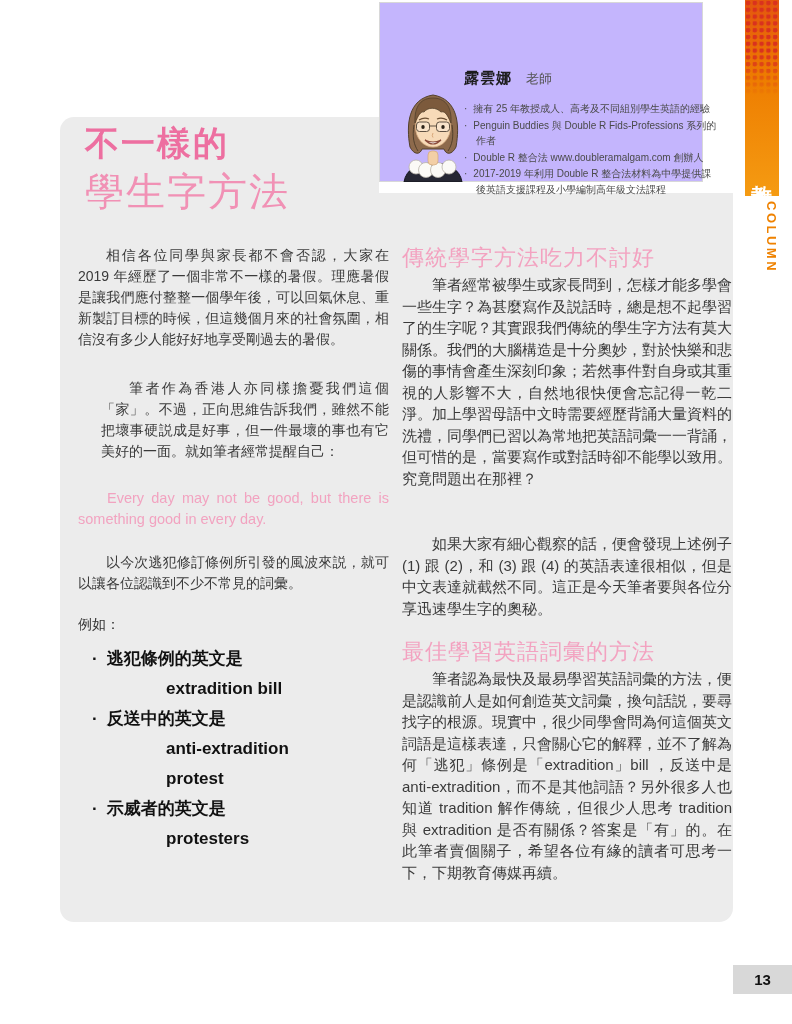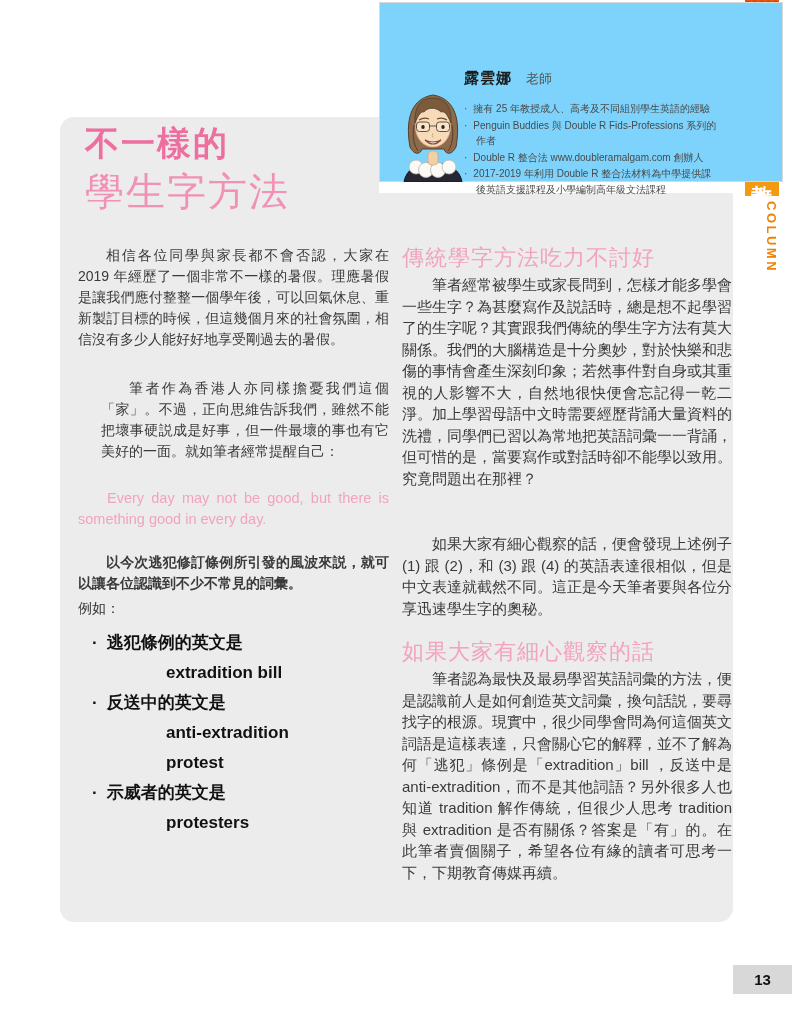--- a/index.html
+++ b/index.html
@@ -37,22 +37,22 @@
     position:absolute;left:60px;top:117px;width:673px;height:805px;
     background:#ececec;border-radius:14px;
   }
   
   .title-block{position:absolute;left:85px;top:126px;line-height:1;}
   .title-line1{font-size:34px;font-weight:bold;color:#ed6fa0;letter-spacing:2px;}
   .title-line2{font-size:39px;font-weight:400;color:#f191b5;letter-spacing:2px;margin-top:12px;text-align:center;}
   
   .author-outer{position:absolute;left:379px;top:0;width:358px;height:193px;background:#ffffff;}
   .author-box{
-    position:absolute;left:0;top:2px;width:404px;height:180px;
-    background:#7dd3fc;border:1px solid #d8d8d8;box-sizing:border-box;
+    position:absolute;left:0;top:2px;width:324px;height:180px;
+    background:#c4b5fd;border:1px solid #d8d8d8;box-sizing:border-box;
   }
   .avatar{position:absolute;left:22px;top:82px;width:62px;height:97px;}
   .author-name-row{position:absolute;left:84px;top:66px;}
   .author-name{font-size:15px;font-weight:bold;color:#1c1c1c;letter-spacing:1px;}
   .author-suffix{font-size:13px;color:#555;margin-left:14px;}
   .bio-list{position:absolute;left:84px;top:98px;width:265px;margin:0;padding:0;list-style:none;}
   .bio-list li{
     font-size:10px;line-height:15.5px;color:#4a4a4a;
     padding-left:12px;text-indent:-12px;margin:0 12px 1px 0;
   }
@@ -61,21 +61,21 @@
   .left-col{
     position:absolute;left:78px;top:245px;width:311px;
     font-size:14px;line-height:21px;color:#3a3a3a;text-align:justify;
   }
   .left-col p{margin:0 0 28px 0;text-indent:2em;}
   .left-col p.p2{margin-bottom:26px;margin-left:23px;}
   .quote{
     color:#f2a3c0 !important;margin:0 0 22px 0 !important;
     text-indent:2.6em;font-size:14.5px;
   }
-  .left-col .p3{margin-bottom:4px;font-weight:bold;}
+  .left-col .p3{margin-bottom:20px;}
   .example-label{margin:0 0 14px 0 !important;text-indent:0 !important;color:#333;}
   .examples{margin:0;padding:0;list-style:none;}
   .examples .q{
     font-size:17px;font-weight:bold;color:#111;line-height:20px;
     margin:0 0 10px 0;padding-left:30px;text-indent:-16px;
   }
   .examples .q::before{content:"·";margin-right:9px;}
   .examples .a{
     font-size:17px;font-weight:bold;color:#111;line-height:20px;
     margin:0 0 10px 0;padding-left:88px;font-family:"Liberation Sans","DejaVu Sans",sans-serif;
@@ -183,19 +183,19 @@
     <div class="a">protest</div>
     <div class="q">示威者的英文是</div>
     <div class="a">protesters</div>
   </div>
 </div>
 
 <div class="right-col">
   <h2>傳統學字方法吃力不討好</h2>
   <p class="rp1">筆者經常被學生或家長問到，怎樣才能多學會一些生字？為甚麼寫作及説話時，總是想不起學習了的生字呢？其實跟我們傳統的學生字方法有莫大關係。我們的大腦構造是十分奧妙，對於快樂和悲傷的事情會產生深刻印象；若然事件對自身或其重視的人影響不大，自然地很快便會忘記得一乾二淨。加上學習母語中文時需要經歷背誦大量資料的洗禮，同學們已習以為常地把英語詞彙一一背誦，但可惜的是，當要寫作或對話時卻不能學以致用。究竟問題出在那裡？</p>
   <p class="rp2">如果大家有細心觀察的話，便會發現上述例子 (1) 跟 (2)，和 (3) 跟 (4) 的英語表達很相似，但是中文表達就截然不同。這正是今天筆者要與各位分享迅速學生字的奧秘。</p>
-  <h2 class="h2-second">如果大家有細心觀察的話</h2>
+  <h2 class="h2-second">最佳學習英語詞彙的方法</h2>
   <p>筆者認為最快及最易學習英語詞彙的方法，便是認識前人是如何創造英文詞彙，換句話説，要尋找字的根源。現實中，很少同學會問為何這個英文詞語是這樣表達，只會關心它的解釋，並不了解為何「逃犯」條例是「extradition」bill ，反送中是 anti-extradition，而不是其他詞語？另外很多人也知道 tradition 解作傳統，但很少人思考 tradition 與 extradition 是否有關係？答案是「有」的。在此筆者賣個關子，希望各位有緣的讀者可思考一下，下期教育傳媒再續。</p>
 </div>
 
 <div class="page-num-box">
   <span class="page-num">13</span>
 </div>
 
 </body></html>

